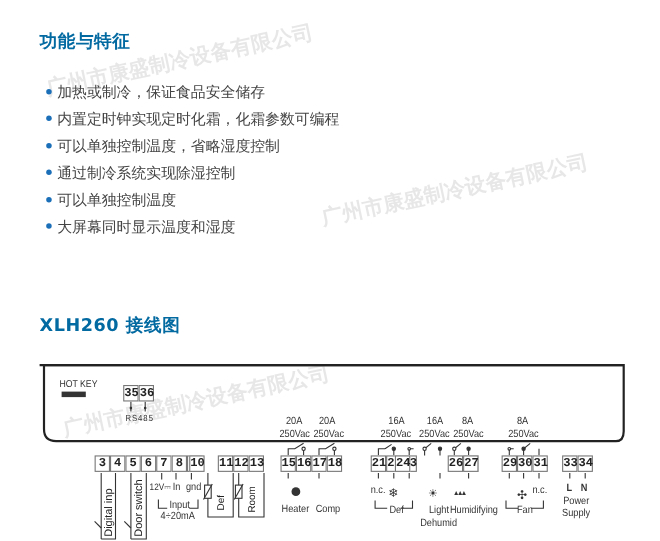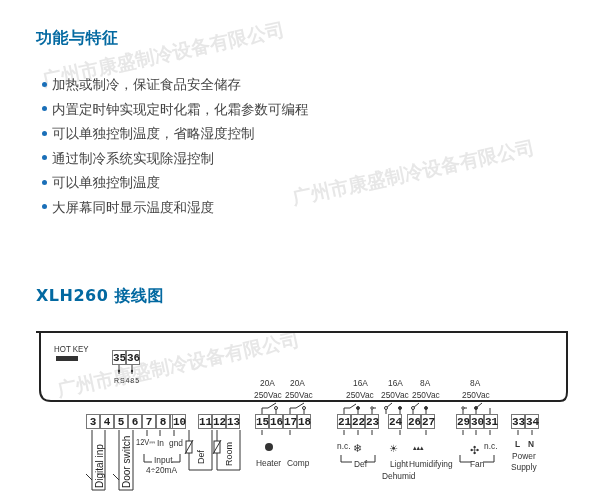--- a/index.html
+++ b/index.html
@@ -153,21 +153,21 @@
 
   <span class="lbl" style="left:353px;top:47px;">16A</span>
   <span class="lbl" style="left:346px;top:59px;">250Vac</span>
   <span class="lbl" style="left:388px;top:47px;">16A</span>
   <span class="lbl" style="left:381px;top:59px;">250Vac</span>
   <span class="lbl" style="left:420px;top:47px;">8A</span>
   <span class="lbl" style="left:412px;top:59px;">250Vac</span>
   <div class="term" style="left:337px;width:14px;">21</div>
   <div class="term" style="left:351px;width:14px;">22</div>
   <div class="term" style="left:365px;width:14px;">23</div>
-  <div class="term" style="left:388px;width:14px;">24</div>
+  <div class="term" style="left:359px;width:14px;">24</div>
   <div class="term" style="left:393px;width:14px;margin-left:28px;">25</div>
   <div class="term" style="left:407px;width:14px;">26</div>
   <div class="term" style="left:421px;width:14px;">27</div>
   <span class="lbl" style="left:337px;top:110px;">n.c.</span>
   <span class="lbl" style="left:354px;top:128px;">Def</span>
   <span class="lbl" style="left:390px;top:128px;">Light</span>
   <span class="lbl" style="left:382px;top:140px;">Dehumid</span>
   <span class="lbl" style="left:409px;top:128px;">Humidifying</span>
 
   <span class="lbl" style="left:470px;top:47px;">8A</span>

